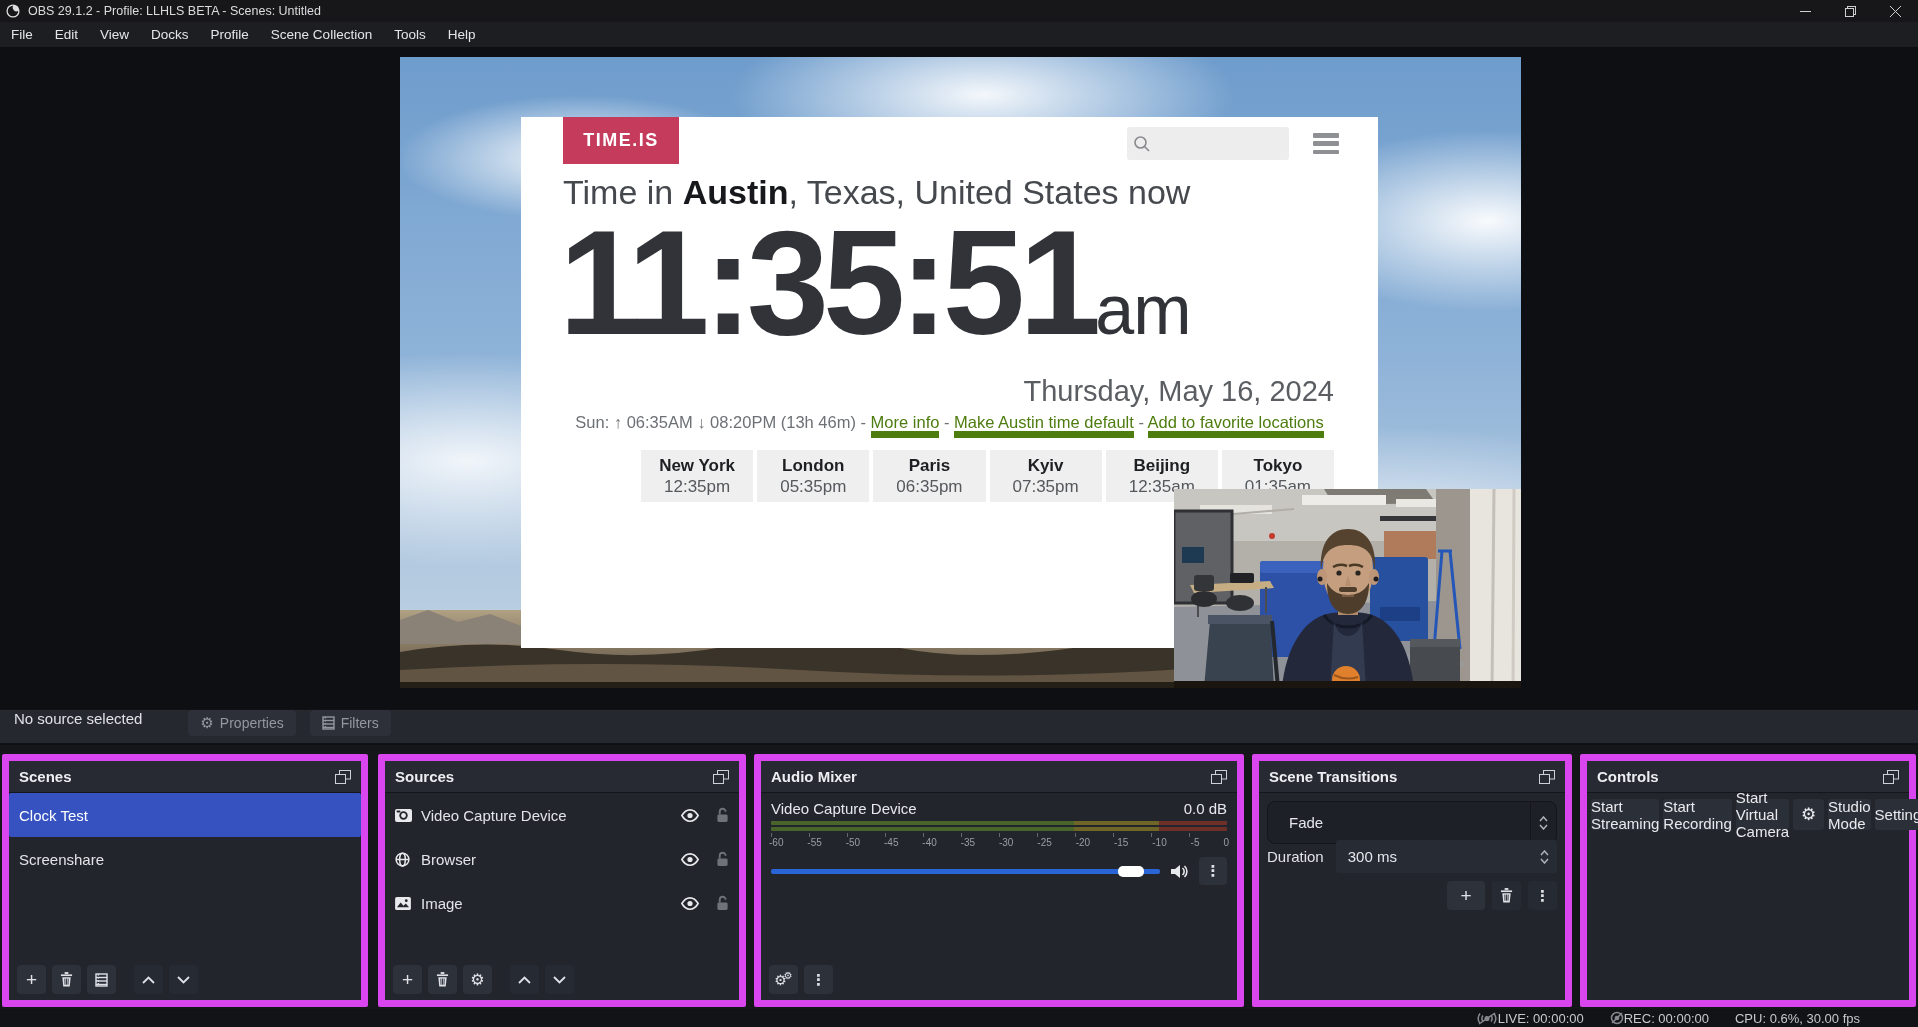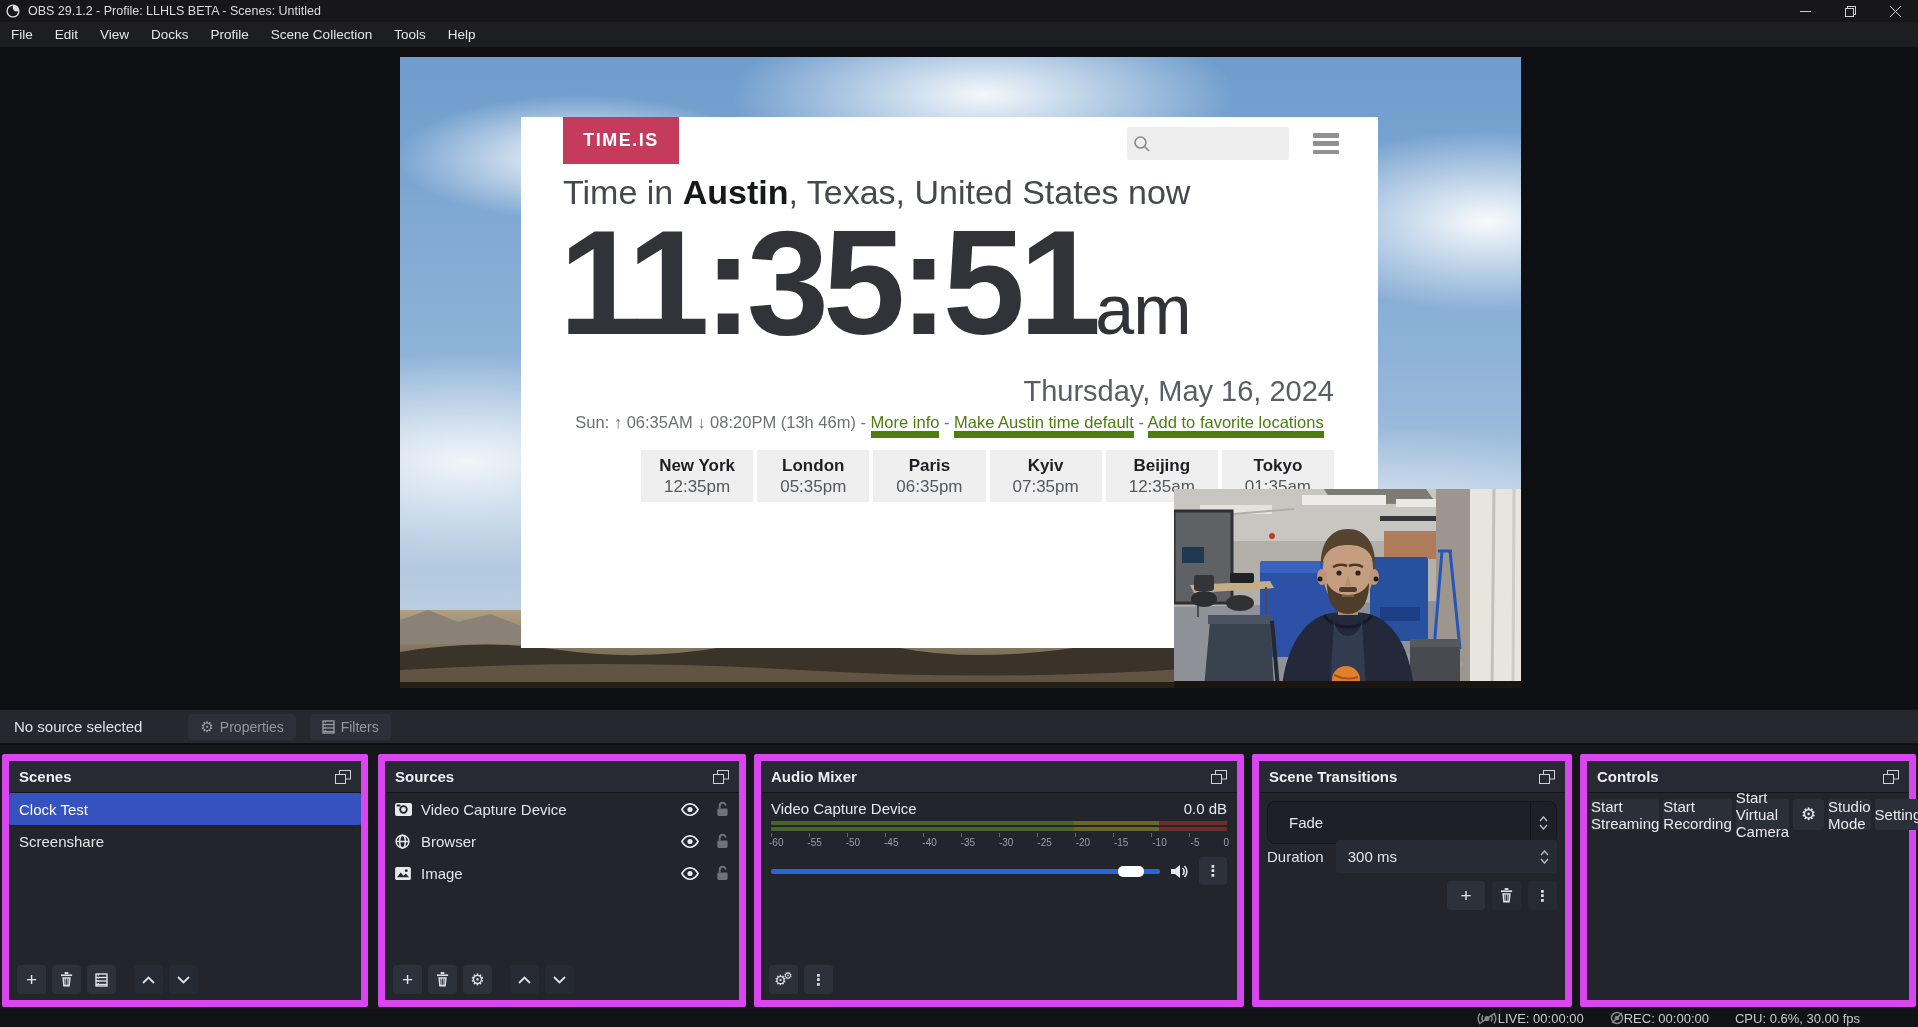--- a/index.html
+++ b/index.html
@@ -51,40 +51,40 @@
   .sun-line a{color:#4d7c0f;text-decoration:none;border-bottom:7px solid #4d7c0f;cursor:pointer}
   .cities{position:absolute;left:120px;right:44px;top:333px;height:52px;display:flex;gap:4px}
   .city-box{flex:1;background:#efefef;text-align:center;padding-top:5px;line-height:1.25}
   .city-name{font-size:17px;font-weight:bold;color:#1e1f22}
   .city-time{font-size:17px;color:#55585c}
 
   .webcam{position:absolute;left:774px;top:432px;width:347px;height:199px}
 
   
   .source-row{position:absolute;left:0;top:709px;width:100%;height:35px;background:#26282f;
-    display:flex;align-items:center;border-top:1px solid #111216;border-bottom:1px solid #111216}
+    display:flex;border-top:1px solid #111216;border-bottom:1px solid #111216}
   .source-status{margin-left:14px;font-size:15px;color:#dfe1e5}
   .srcbtn{height:26px;background:#2d3039;border-radius:4px;color:#94979e;font-size:14px;
     display:flex;align-items:center;gap:6px;padding:0 12px}
   .srcbtn.props{margin-left:46px}
   .srcbtn.filt{margin-left:14px}
 
   
   .docks{position:absolute;left:0;top:745px;width:100%;height:264px;background:#15161a}
   .panel{position:absolute;top:9px;bottom:2px;background:#22252c;border:7px solid #d946ef;border-radius:2px}
   .panel-header{height:32px;display:flex;align-items:center;padding:0 10px;background:#272a33;
     border-bottom:1px solid #15161b;font-weight:bold;font-size:15px;color:#eceef1}
   .popout{margin-left:auto;color:#cdd0d6;display:flex}
   .p-scenes{left:2px;width:366px}
   .p-sources{left:378px;width:368px}
   .p-mixer{left:754px;width:490px}
   .p-trans{left:1252px;width:320px}
   .p-controls{left:1580px;width:336px}
 
-  .list-row{height:32px;display:flex;align-items:center;padding:0 10px;font-size:15px;color:#e2e4e8}
+  .list-row{height:44px;display:flex;align-items:center;padding:0 10px;font-size:15px;color:#e2e4e8}
   .list-row.selected{background:#3552c0;color:#fff;border-radius:2px}
   .src-row .s-icon{width:26px;display:flex;color:#e8e9ec}
   .row-right{margin-left:auto;display:flex;align-items:center;gap:16px}
   .eye{color:#e8e9ec;display:flex}
   .lock{color:#6f7278;display:flex}
 
   .dock-toolbar{position:absolute;left:8px;bottom:6px;display:flex;gap:6px;align-items:center}
   .tbtn{min-width:29px;height:29px;background:#2d313a;border-radius:4px;display:flex;
     align-items:center;justify-content:center;color:#dfe1e6;font-size:19px}
   .tbtn.dim{background:#262a32}

